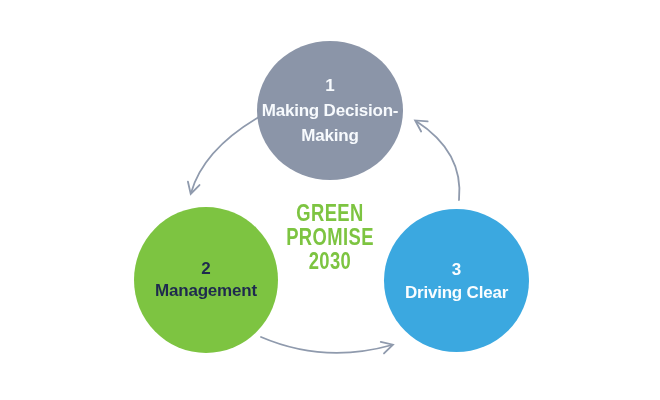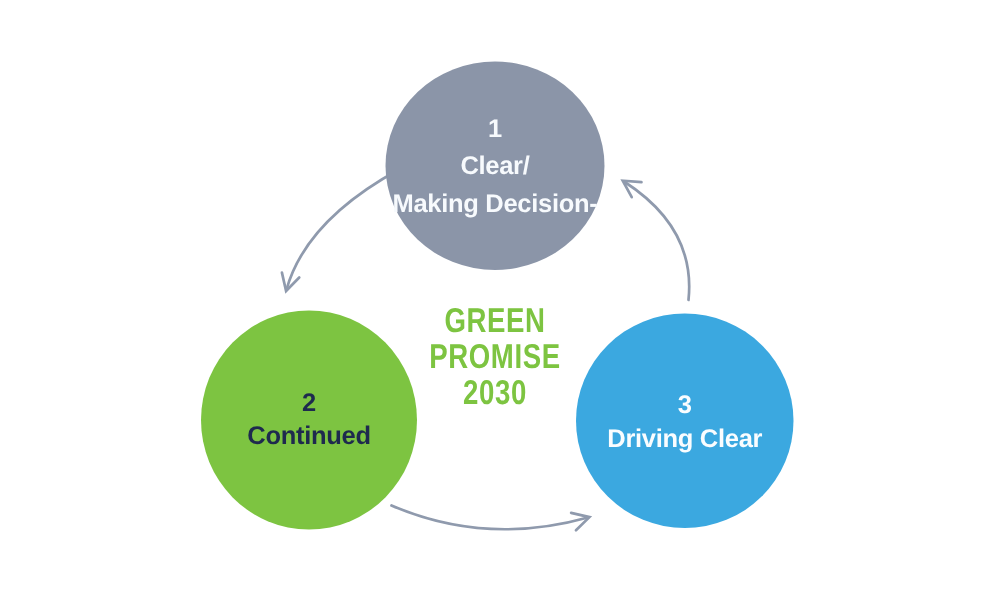--- a/index.html
+++ b/index.html
@@ -83,29 +83,29 @@
       </marker>
     </defs>
     <path d="M 266 113 Q 204 147 191 193" fill="none" stroke="#8F9AAD" stroke-width="1.8" stroke-linecap="round" marker-end="url(#openArrow)"></path>
     <path d="M 261 337 Q 324 364 392 345" fill="none" stroke="#8F9AAD" stroke-width="1.8" stroke-linecap="round" marker-end="url(#openArrow)"></path>
     <path d="M 459 200 Q 464 152 416 121" fill="none" stroke="#8F9AAD" stroke-width="1.8" stroke-linecap="round" marker-end="url(#openArrow)"></path>
   </svg>
 
   <div class="node node-1">
     <div class="node-text">
       <div class="line">1</div>
-      <div class="line">Clear/</div>
       <div class="line">Making Decision-</div>
+      <div class="line">Making</div>
     </div>
   </div>
 
   <div class="node node-2">
     <div class="node-text">
       <div class="line">2</div>
-      <div class="line">Continued</div>
+      <div class="line">Management</div>
     </div>
   </div>
 
   <div class="node node-3">
     <div class="node-text">
       <div class="line">3</div>
       <div class="line">Driving Clear</div>
     </div>
   </div>
 

